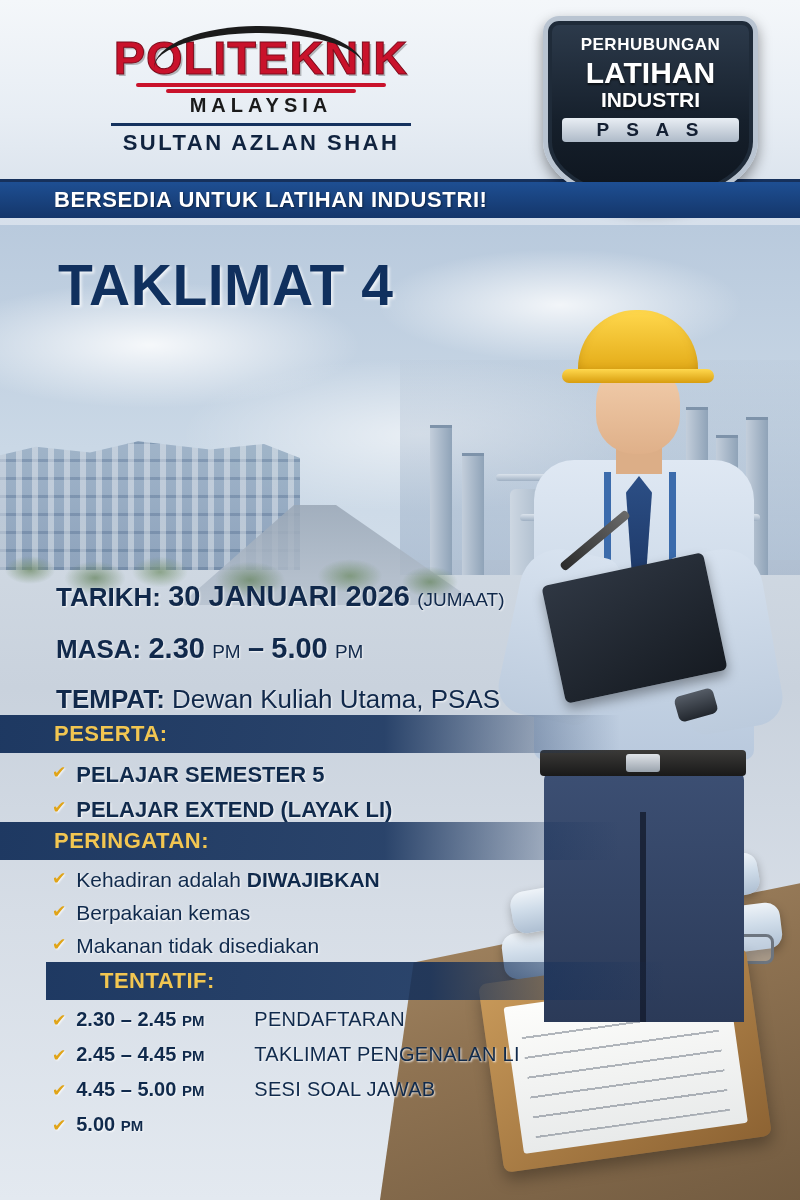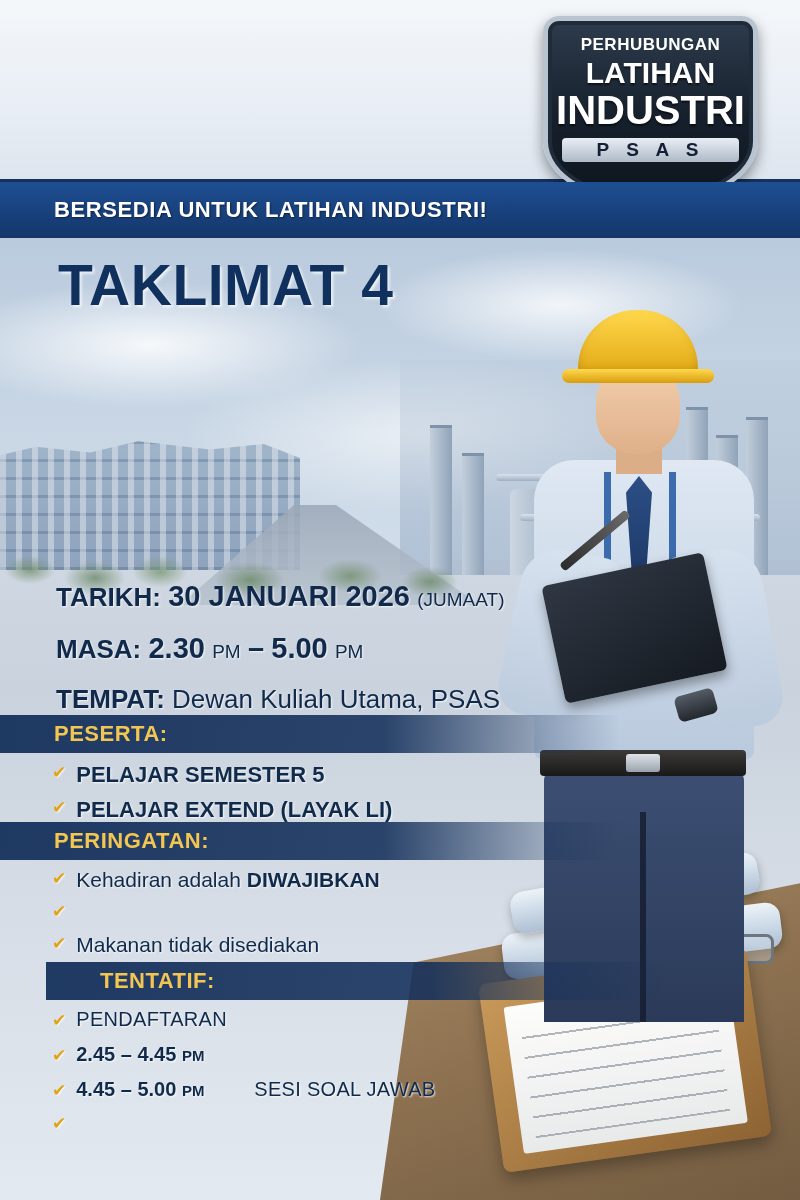--- a/index.html
+++ b/index.html
@@ -230,29 +230,29 @@
     position: absolute; right: 42px; top: 16px; width: 215px; height: 190px;
     background: linear-gradient(180deg,#2d3b4c 0%, #16202c 55%, #0d141d 100%);
     border: 5px solid #b9c4d1;
     border-radius: 16px 16px 50% 50% / 16px 16px 34% 34%;
     box-shadow: 0 6px 14px rgba(0,0,0,.4), inset 0 0 0 4px #1f2b39;
     color: #fff; text-align: center; padding-top: 12px;
   }
   .shield .s1 { font-size: 36px; font-weight: bold; letter-spacing: 2px; line-height: 1; text-shadow: 0 2px 2px rgba(0,0,0,.6); }
   .shield .s2 { font-size: 17px; font-weight: bold; letter-spacing: .5px; margin-top: 2px; }
   .shield .s3 { font-size: 30px; font-weight: bold; line-height: 1.05; margin-top: 2px; text-shadow: 0 2px 2px rgba(0,0,0,.6); }
-  .shield .s4 { font-size: 40px; font-weight: bold; line-height: 1.05; text-shadow: 0 2px 2px rgba(0,0,0,.6); }
+  .shield .s4 { font-size: 21px; font-weight: bold; line-height: 1.05; text-shadow: 0 2px 2px rgba(0,0,0,.6); }
   .shield .s5 {
     margin: 7px 14px 0; font-size: 19px; font-weight: bold; letter-spacing: 6px;
     background: linear-gradient(180deg,#e9eef4,#aebac8); color: #142033; border-radius: 4px; padding: 1px 0;
   }
 
   
   .banner {
-    position: absolute; left: 0; top: 182px; width: 800px; height: 56px;
+    position: absolute; left: 0; top: 182px; width: 800px; height: 36px;
     background: linear-gradient(180deg,#1e4f93 0%, #14366a 100%);
     display: flex; align-items: center;
   }
   .banner-text {
     color: #fff; font-size: 22px; font-weight: bold; letter-spacing: .6px; padding-left: 54px;
     text-shadow: 1px 1px 2px rgba(0,0,0,.45);
   }
 
   
   .title {
@@ -351,20 +351,31 @@
     <div class="lanyard"></div>
     <div class="badge"></div>
     <div class="arm-left"></div>
     <div class="arm-right"></div>
     <div class="clipdark"></div>
     <div class="pen"></div>
     <div class="watch"></div>
   </div>
 
   <div class="header">
+    <div class="logo-wrap">
+      <div class="logo-arc"></div>
+      <div class="logo-main">POLITEKNIK</div>
+      <div class="logo-bars">
+        <i style="left:40px; top:0; width:250px;"></i>
+        <i style="left:70px; top:6px; width:190px;"></i>
+      </div>
+      <div class="logo-sub">MALAYSIA</div>
+      <div class="logo-line"></div>
+      <div class="logo-campus">SULTAN AZLAN SHAH</div>
+    </div>
 
     <div class="shield">
       <div class="s2">PERHUBUNGAN</div>
       <div class="s3">LATIHAN</div>
       <div class="s4">INDUSTRI</div>
       <div class="s5">P S A S</div>
     </div>
   </div>
 
   <div class="banner">
@@ -410,42 +421,46 @@
   <div class="sec-head" style="top:822px;">
     <span>PERINGATAN:</span>
   </div>
   <div class="sec-body" style="top:868px;">
     <div class="bullet">
       <span class="chk">✔</span>
       <span class="b-norm"><span>Kehadiran adalah </span><b>DIWAJIBKAN</b></span>
     </div>
     <div class="bullet">
       <span class="chk">✔</span>
+      <span class="b-norm">Berpakaian kemas</span>
     </div>
     <div class="bullet">
       <span class="chk">✔</span>
       <span class="b-norm">Makanan tidak disediakan</span>
     </div>
   </div>
 
   <div class="sec-head" style="top:962px;margin-left:46px;">
     <span>TENTATIF:</span>
   </div>
   <div class="sec-body" style="top:1008px;">
     <div class="t-row">
       <span class="chk">✔</span>
+      <span class="t-time"><span>2.30 – 2.45</span> <span class="pm">PM</span></span>
       <span class="t-act">PENDAFTARAN</span>
     </div>
     <div class="t-row">
       <span class="chk">✔</span>
       <span class="t-time"><span>2.45 – 4.45</span> <span class="pm">PM</span></span>
+      <span class="t-act">TAKLIMAT PENGENALAN LI</span>
     </div>
     <div class="t-row">
       <span class="chk">✔</span>
       <span class="t-time"><span>4.45 – 5.00</span> <span class="pm">PM</span></span>
       <span class="t-act">SESI SOAL JAWAB</span>
     </div>
     <div class="t-row">
       <span class="chk">✔</span>
+      <span class="t-time"><span>5.00</span> <span class="pm">PM</span></span>
     </div>
   </div>
 
 </div>
 
 </body></html>

